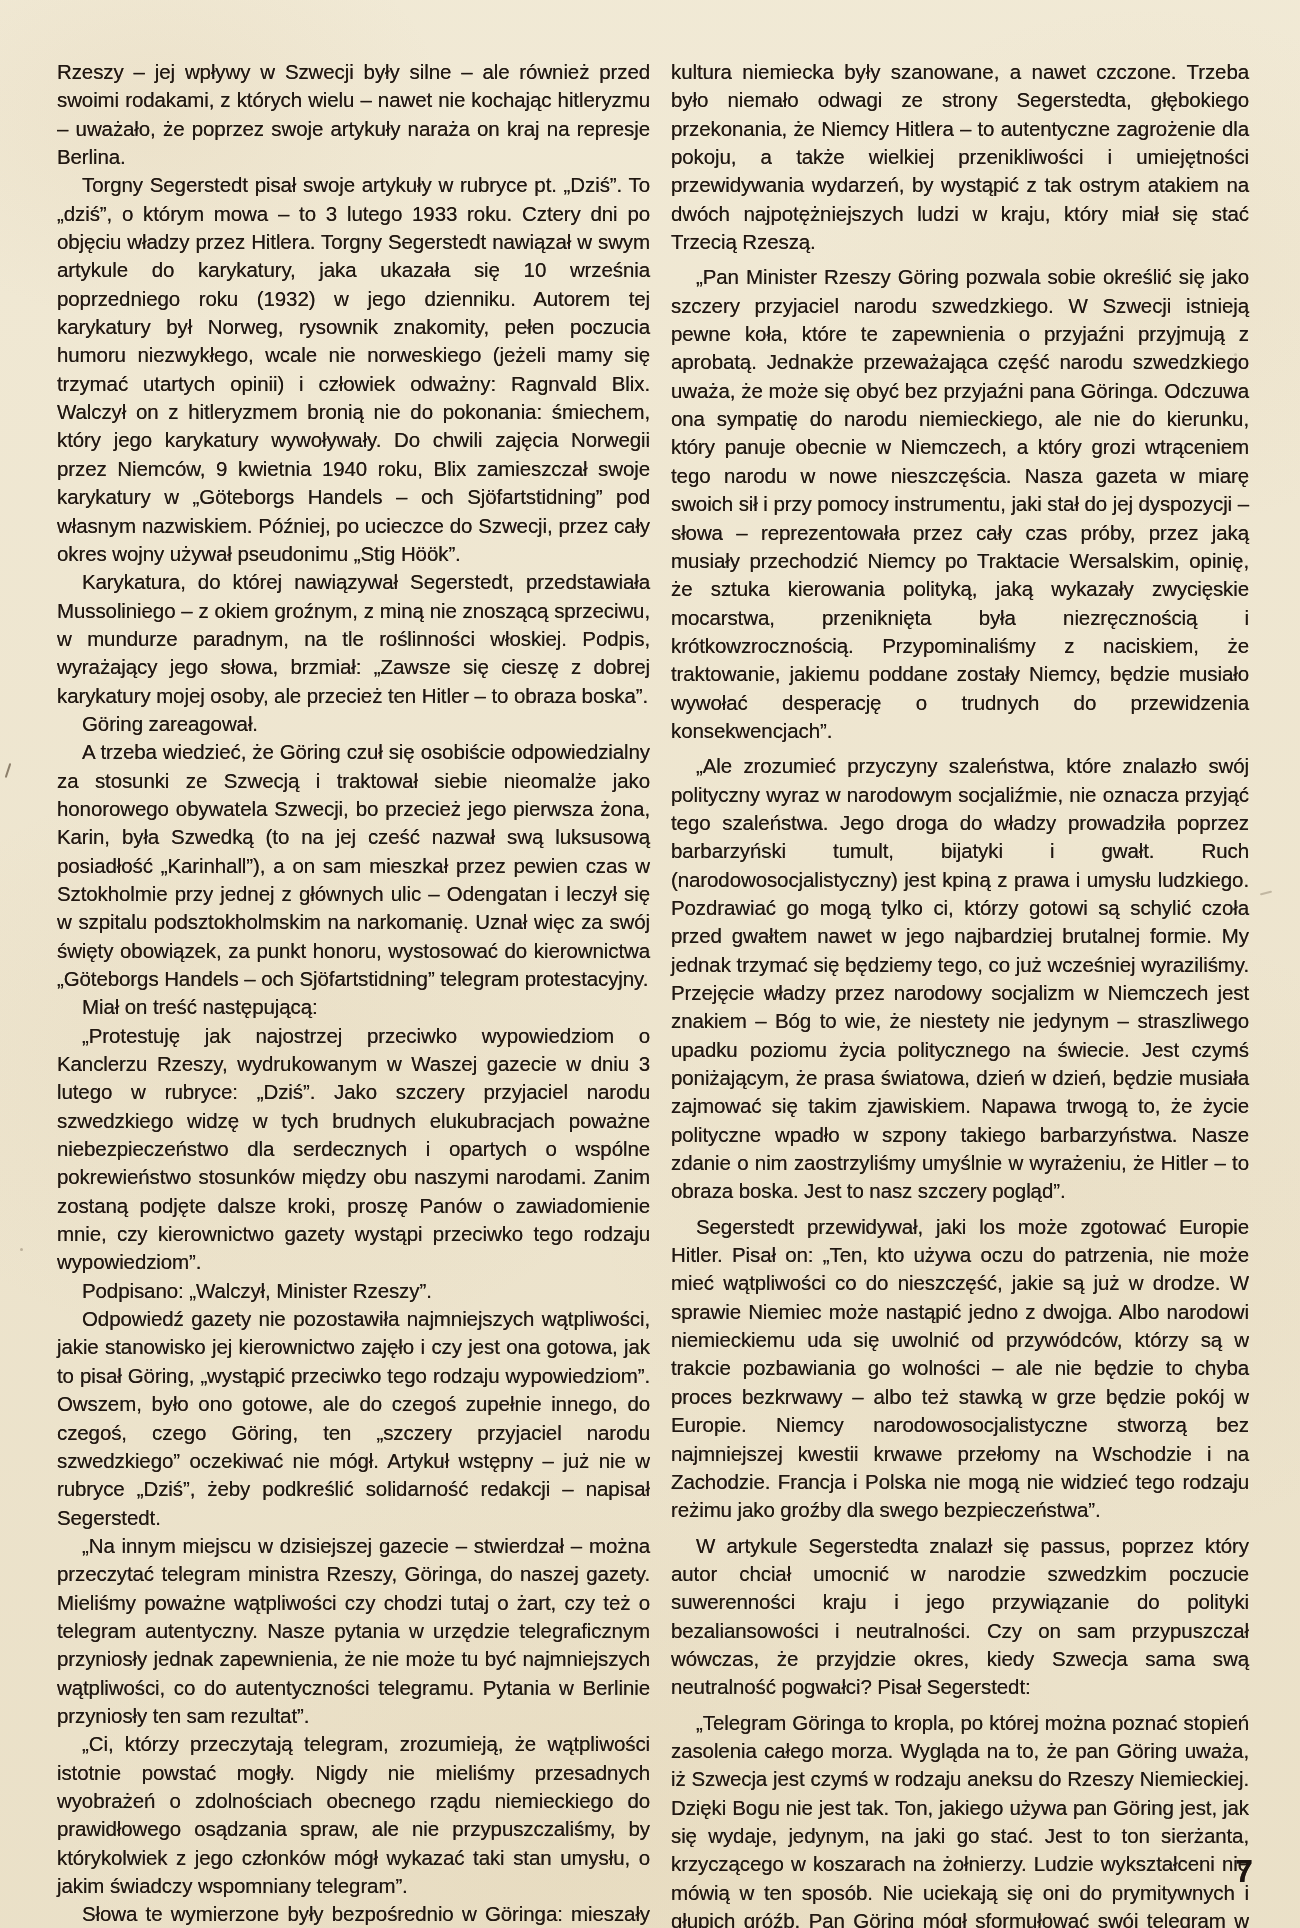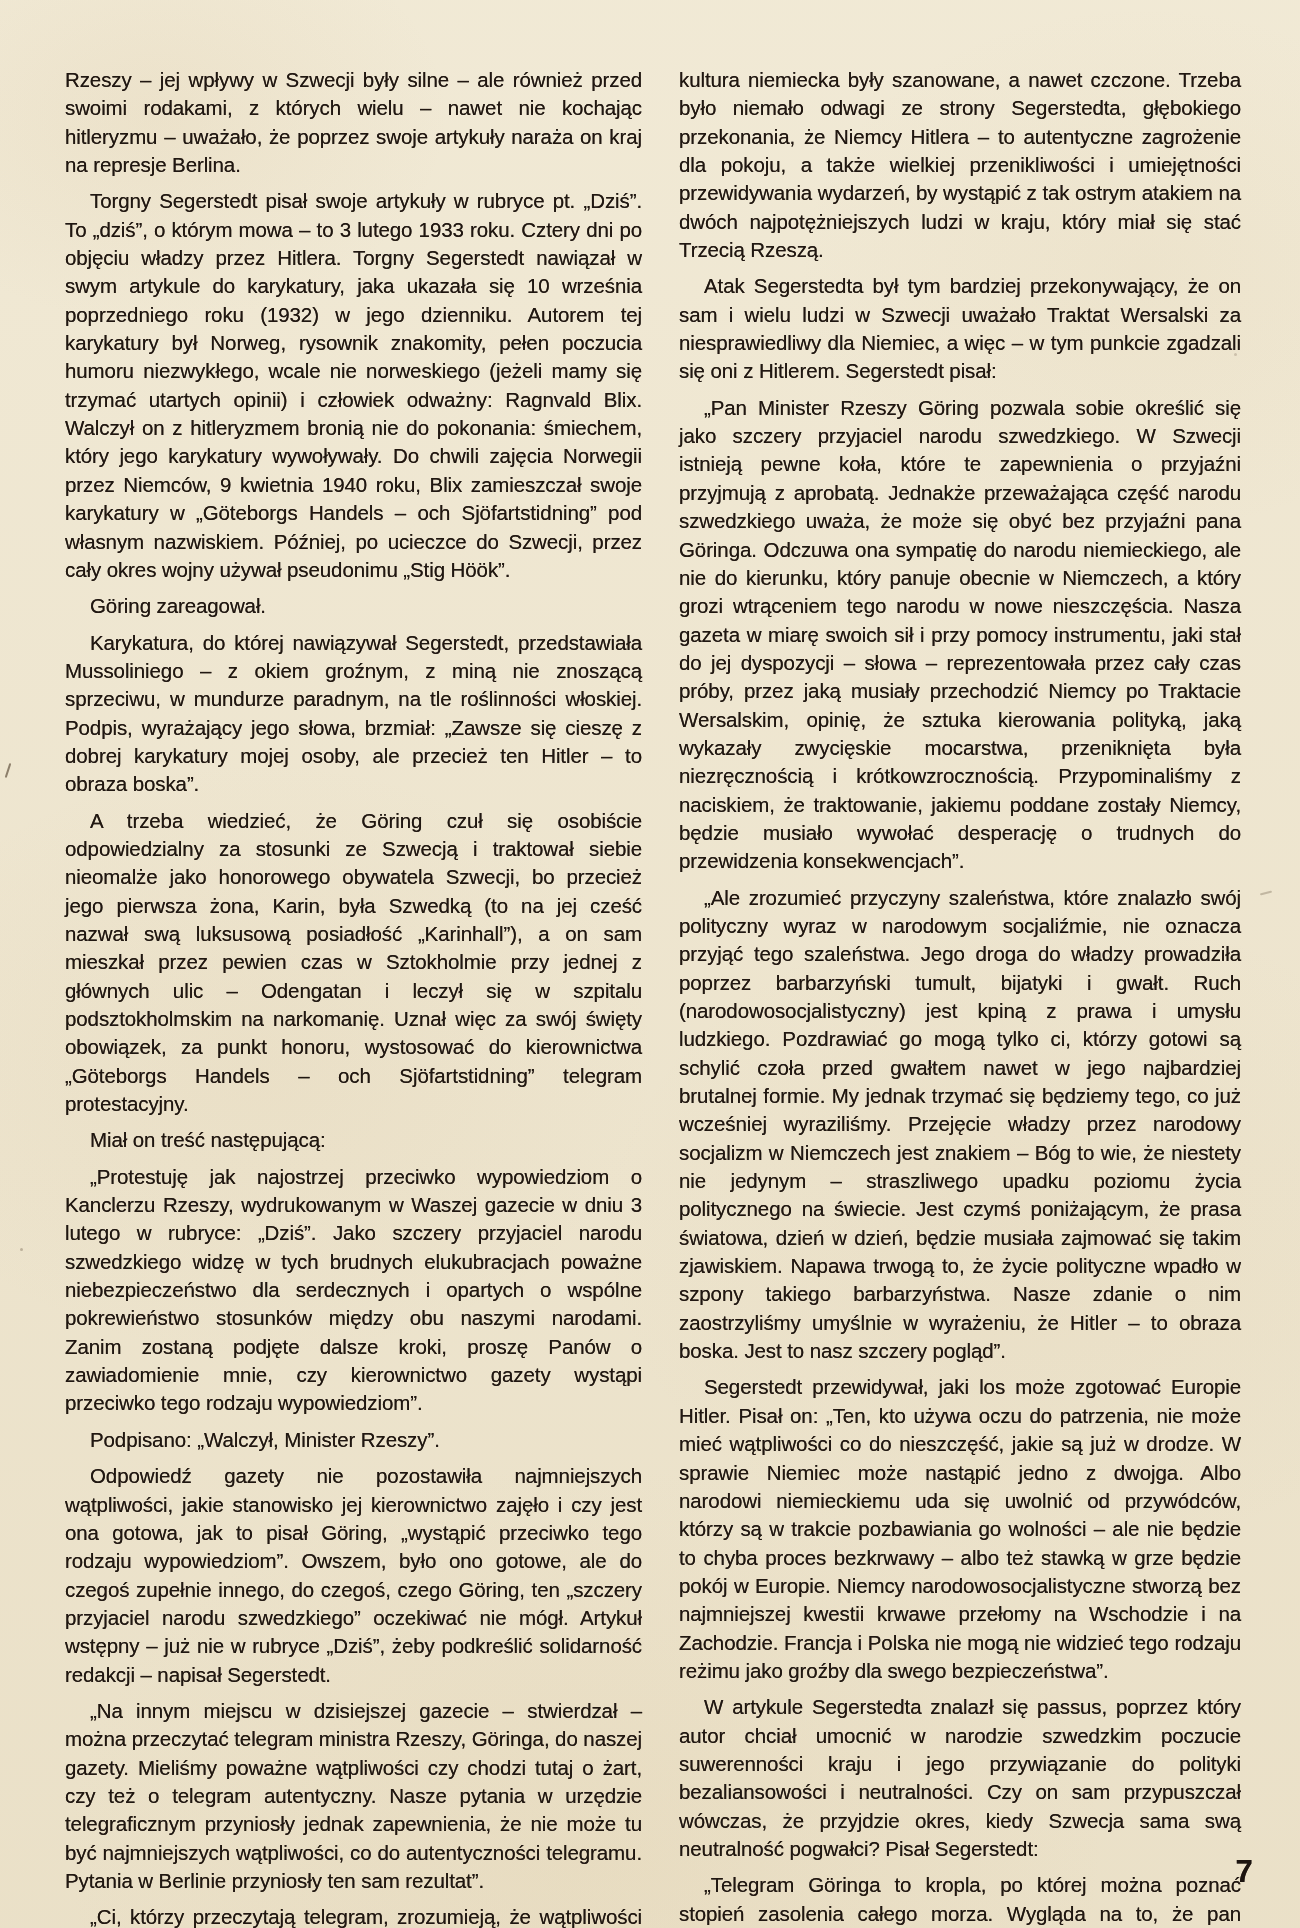--- a/index.html
+++ b/index.html
@@ -32,21 +32,21 @@
     top: 58px;
     text-align: justify;
     color: #201711;
     font-size: 20.5px;
     line-height: 28.35px;
     letter-spacing: -0.1px;
     text-shadow: 0 0 0.55px rgba(32,23,17,0.8);
   }
   .column-left  { left: 57px;  width: 593px; }
   .column-right { left: 671px; width: 578px; }
-  p.para { margin: 8px; }
+  p.para { margin: 0; }
   p.para.indent { text-indent: 25px; }
   p.para.gap { margin-top: 7px; }
   .page-number {
     position: absolute;
     left: 1224px;
     top: 1854px;
     width: 40px;
     text-align: center;
     font-size: 31px;
     font-weight: bold;
@@ -61,34 +61,33 @@
   .speck-4 { left: 1234px; top: 353px;  width: 3px; height: 3px;  border-radius: 50%; opacity: .35; }
 </style>
 </head>
 <body style="background-color: rgb(236, 227, 204);">
 
 <div class="paper-texture"></div>
 
 <div class="column column-left" style="color: rgb(32, 23, 17);">
     <p class="para">Rzeszy – jej wpływy w Szwecji były silne – ale również przed swoimi rodakami, z których wielu – nawet nie kochając hitleryzmu – uważało, że poprzez swoje artykuły naraża on kraj na represje Berlina.</p>
     <p class="para indent">Torgny Segerstedt pisał swoje artykuły w rubryce pt. „Dziś”. To „dziś”, o którym mowa – to 3 lutego 1933 roku. Cztery dni po objęciu władzy przez Hitlera. Torgny Segerstedt nawiązał w swym artykule do karykatury, jaka ukazała się 10 września poprzedniego roku (1932) w jego dzienniku. Autorem tej karykatury był Norweg, rysownik znakomity, pełen poczucia humoru niezwykłego, wcale nie norweskiego (jeżeli mamy się trzymać utartych opinii) i człowiek odważny: Ragnvald Blix. Walczył on z hitleryzmem bronią nie do pokonania: śmiechem, który jego karykatury wywoływały. Do chwili zajęcia Norwegii przez Niemców, 9 kwietnia 1940 roku, Blix zamieszczał swoje karykatury w „Göteborgs Handels – och Sjöfartstidning” pod własnym nazwiskiem. Później, po ucieczce do Szwecji, przez cały okres wojny używał pseudonimu „Stig Höök”.</p>
+    <p class="para indent">Karykatura, do której nawiązywał Segerstedt, przedstawiała Mussoliniego – z okiem groźnym, z miną nie znoszącą sprzeciwu, w mundurze paradnym, na tle roślinności włoskiej. Podpis, wyrażający jego słowa, brzmiał: „Zawsze się cieszę z dobrej karykatury mojej osoby, ale przecież ten Hitler – to obraza boska”.</p>
     <p class="para indent">Göring zareagował.</p>
-    <p class="para indent">Karykatura, do której nawiązywał Segerstedt, przedstawiała Mussoliniego – z okiem groźnym, z miną nie znoszącą sprzeciwu, w mundurze paradnym, na tle roślinności włoskiej. Podpis, wyrażający jego słowa, brzmiał: „Zawsze się cieszę z dobrej karykatury mojej osoby, ale przecież ten Hitler – to obraza boska”.</p>
     <p class="para indent">A trzeba wiedzieć, że Göring czuł się osobiście odpowiedzialny za stosunki ze Szwecją i traktował siebie nieomalże jako honorowego obywatela Szwecji, bo przecież jego pierwsza żona, Karin, była Szwedką (to na jej cześć nazwał swą luksusową posiadłość „Karinhall”), a on sam mieszkał przez pewien czas w Sztokholmie przy jednej z głównych ulic – Odengatan i leczył się w szpitalu podsztokholmskim na narkomanię. Uznał więc za swój święty obowiązek, za punkt honoru, wystosować do kierownictwa „Göteborgs Handels – och Sjöfartstidning” telegram protestacyjny.</p>
     <p class="para indent">Miał on treść następującą:</p>
     <p class="para indent">„Protestuję jak najostrzej przeciwko wypowiedziom o Kanclerzu Rzeszy, wydrukowanym w Waszej gazecie w dniu 3 lutego w rubryce: „Dziś”. Jako szczery przyjaciel narodu szwedzkiego widzę w tych brudnych elukubracjach poważne niebezpieczeństwo dla serdecznych i opartych o wspólne pokrewieństwo stosunków między obu naszymi narodami. Zanim zostaną podjęte dalsze kroki, proszę Panów o zawiadomienie mnie, czy kierownictwo gazety wystąpi przeciwko tego rodzaju wypowiedziom”.</p>
     <p class="para indent">Podpisano: „Walczył, Minister Rzeszy”.</p>
     <p class="para indent">Odpowiedź gazety nie pozostawiła najmniejszych wątpliwości, jakie stanowisko jej kierownictwo zajęło i czy jest ona gotowa, jak to pisał Göring, „wystąpić przeciwko tego rodzaju wypowiedziom”. Owszem, było ono gotowe, ale do czegoś zupełnie innego, do czegoś, czego Göring, ten „szczery przyjaciel narodu szwedzkiego” oczekiwać nie mógł. Artykuł wstępny – już nie w rubryce „Dziś”, żeby podkreślić solidarność redakcji – napisał Segerstedt.</p>
     <p class="para indent">„Na innym miejscu w dzisiejszej gazecie – stwierdzał – można przeczytać telegram ministra Rzeszy, Göringa, do naszej gazety. Mieliśmy poważne wątpliwości czy chodzi tutaj o żart, czy też o telegram autentyczny. Nasze pytania w urzędzie telegraficznym przyniosły jednak zapewnienia, że nie może tu być najmniejszych wątpliwości, co do autentyczności telegramu. Pytania w Berlinie przyniosły ten sam rezultat”.</p>
     <p class="para indent">„Ci, którzy przeczytają telegram, zrozumieją, że wątpliwości istotnie powstać mogły. Nigdy nie mieliśmy przesadnych wyobrażeń o zdolnościach obecnego rządu niemieckiego do prawidłowego osądzania spraw, ale nie przypuszczaliśmy, by którykolwiek z jego członków mógł wykazać taki stan umysłu, o jakim świadczy wspomniany telegram”.</p>
     <p class="para indent">Słowa te wymierzone były bezpośrednio w Göringa: mieszały się w nich ironia i pogarda. Pisane były one i publikowane w kraju, który z Niemcami miał od dawna rozległe stosunki, którego znaczna część ludności znała język niemiecki, w którym nauka i</p>
   </div>
 <div class="column column-right" style="color: rgb(32, 23, 17);">
     <p class="para">kultura niemiecka były szanowane, a nawet czczone. Trzeba było niemało odwagi ze strony Segerstedta, głębokiego przekonania, że Niemcy Hitlera – to autentyczne zagrożenie dla pokoju, a także wielkiej przenikliwości i umiejętności przewidywania wydarzeń, by wystąpić z tak ostrym atakiem na dwóch najpotężniejszych ludzi w kraju, który miał się stać Trzecią Rzeszą.</p>
-    <p class="para indent gap">Atak Segerstedta był tym bardziej przekonywający, że on sam i wielu ludzi w Szwecji uważało Traktat Wersalski za niesprawiedliwy dla Niemiec, a więc – w tym punkcie zgadzali się oni z Hitlerem. Segerstedt pisał:</p>
     <p class="para indent gap">„Pan Minister Rzeszy Göring pozwala sobie określić się jako szczery przyjaciel narodu szwedzkiego. W Szwecji istnieją pewne koła, które te zapewnienia o przyjaźni przyjmują z aprobatą. Jednakże przeważająca część narodu szwedzkiego uważa, że może się obyć bez przyjaźni pana Göringa. Odczuwa ona sympatię do narodu niemieckiego, ale nie do kierunku, który panuje obecnie w Niemczech, a który grozi wtrąceniem tego narodu w nowe nieszczęścia. Nasza gazeta w miarę swoich sił i przy pomocy instrumentu, jaki stał do jej dyspozycji – słowa – reprezentowała przez cały czas próby, przez jaką musiały przechodzić Niemcy po Traktacie Wersalskim, opinię, że sztuka kierowania polityką, jaką wykazały zwycięskie mocarstwa, przeniknięta była niezręcznością i krótkowzrocznością. Przypominaliśmy z naciskiem, że traktowanie, jakiemu poddane zostały Niemcy, będzie musiało wywołać desperację o trudnych do przewidzenia konsekwencjach”.</p>
     <p class="para indent gap">„Ale zrozumieć przyczyny szaleństwa, które znalazło swój polityczny wyraz w narodowym socjaliźmie, nie oznacza przyjąć tego szaleństwa. Jego droga do władzy prowadziła poprzez barbarzyński tumult, bijatyki i gwałt. Ruch (narodowosocjalistyczny) jest kpiną z prawa i umysłu ludzkiego. Pozdrawiać go mogą tylko ci, którzy gotowi są schylić czoła przed gwałtem nawet w jego najbardziej brutalnej formie. My jednak trzymać się będziemy tego, co już wcześniej wyraziliśmy. Przejęcie władzy przez narodowy socjalizm w Niemczech jest znakiem – Bóg to wie, że niestety nie jedynym – straszliwego upadku poziomu życia politycznego na świecie. Jest czymś poniżającym, że prasa światowa, dzień w dzień, będzie musiała zajmować się takim zjawiskiem. Napawa trwogą to, że życie polityczne wpadło w szpony takiego barbarzyństwa. Nasze zdanie o nim zaostrzyliśmy umyślnie w wyrażeniu, że Hitler – to obraza boska. Jest to nasz szczery pogląd”.</p>
     <p class="para indent gap">Segerstedt przewidywał, jaki los może zgotować Europie Hitler. Pisał on: „Ten, kto używa oczu do patrzenia, nie może mieć wątpliwości co do nieszczęść, jakie są już w drodze. W sprawie Niemiec może nastąpić jedno z dwojga. Albo narodowi niemieckiemu uda się uwolnić od przywódców, którzy są w trakcie pozbawiania go wolności – ale nie będzie to chyba proces bezkrwawy – albo też stawką w grze będzie pokój w Europie. Niemcy narodowosocjalistyczne stworzą bez najmniejszej kwestii krwawe przełomy na Wschodzie i na Zachodzie. Francja i Polska nie mogą nie widzieć tego rodzaju reżimu jako groźby dla swego bezpieczeństwa”.</p>
     <p class="para indent gap">W artykule Segerstedta znalazł się passus, poprzez który autor chciał umocnić w narodzie szwedzkim poczucie suwerenności kraju i jego przywiązanie do polityki bezaliansowości i neutralności. Czy on sam przypuszczał wówczas, że przyjdzie okres, kiedy Szwecja sama swą neutralność pogwałci? Pisał Segerstedt:</p>
     <p class="para indent gap">„Telegram Göringa to kropla, po której można poznać stopień zasolenia całego morza. Wygląda na to, że pan Göring uważa, iż Szwecja jest czymś w rodzaju aneksu do Rzeszy Niemieckiej. Dzięki Bogu nie jest tak. Ton, jakiego używa pan Göring jest, jak się wydaje, jedynym, na jaki go stać. Jest to ton sierżanta, krzyczącego w koszarach na żołnierzy. Ludzie wykształceni nie mówią w ten sposób. Nie uciekają się oni do prymitywnych i głupich gróźb. Pan Göring mógł sformułować swój telegram w taki sposób, by powstały wątpliwości co do tego, jaki naprawdę charakter ma jego</p>
   </div>
 
 <div class="page-number">7</div>
 
 <span class="speck speck-1"></span>

